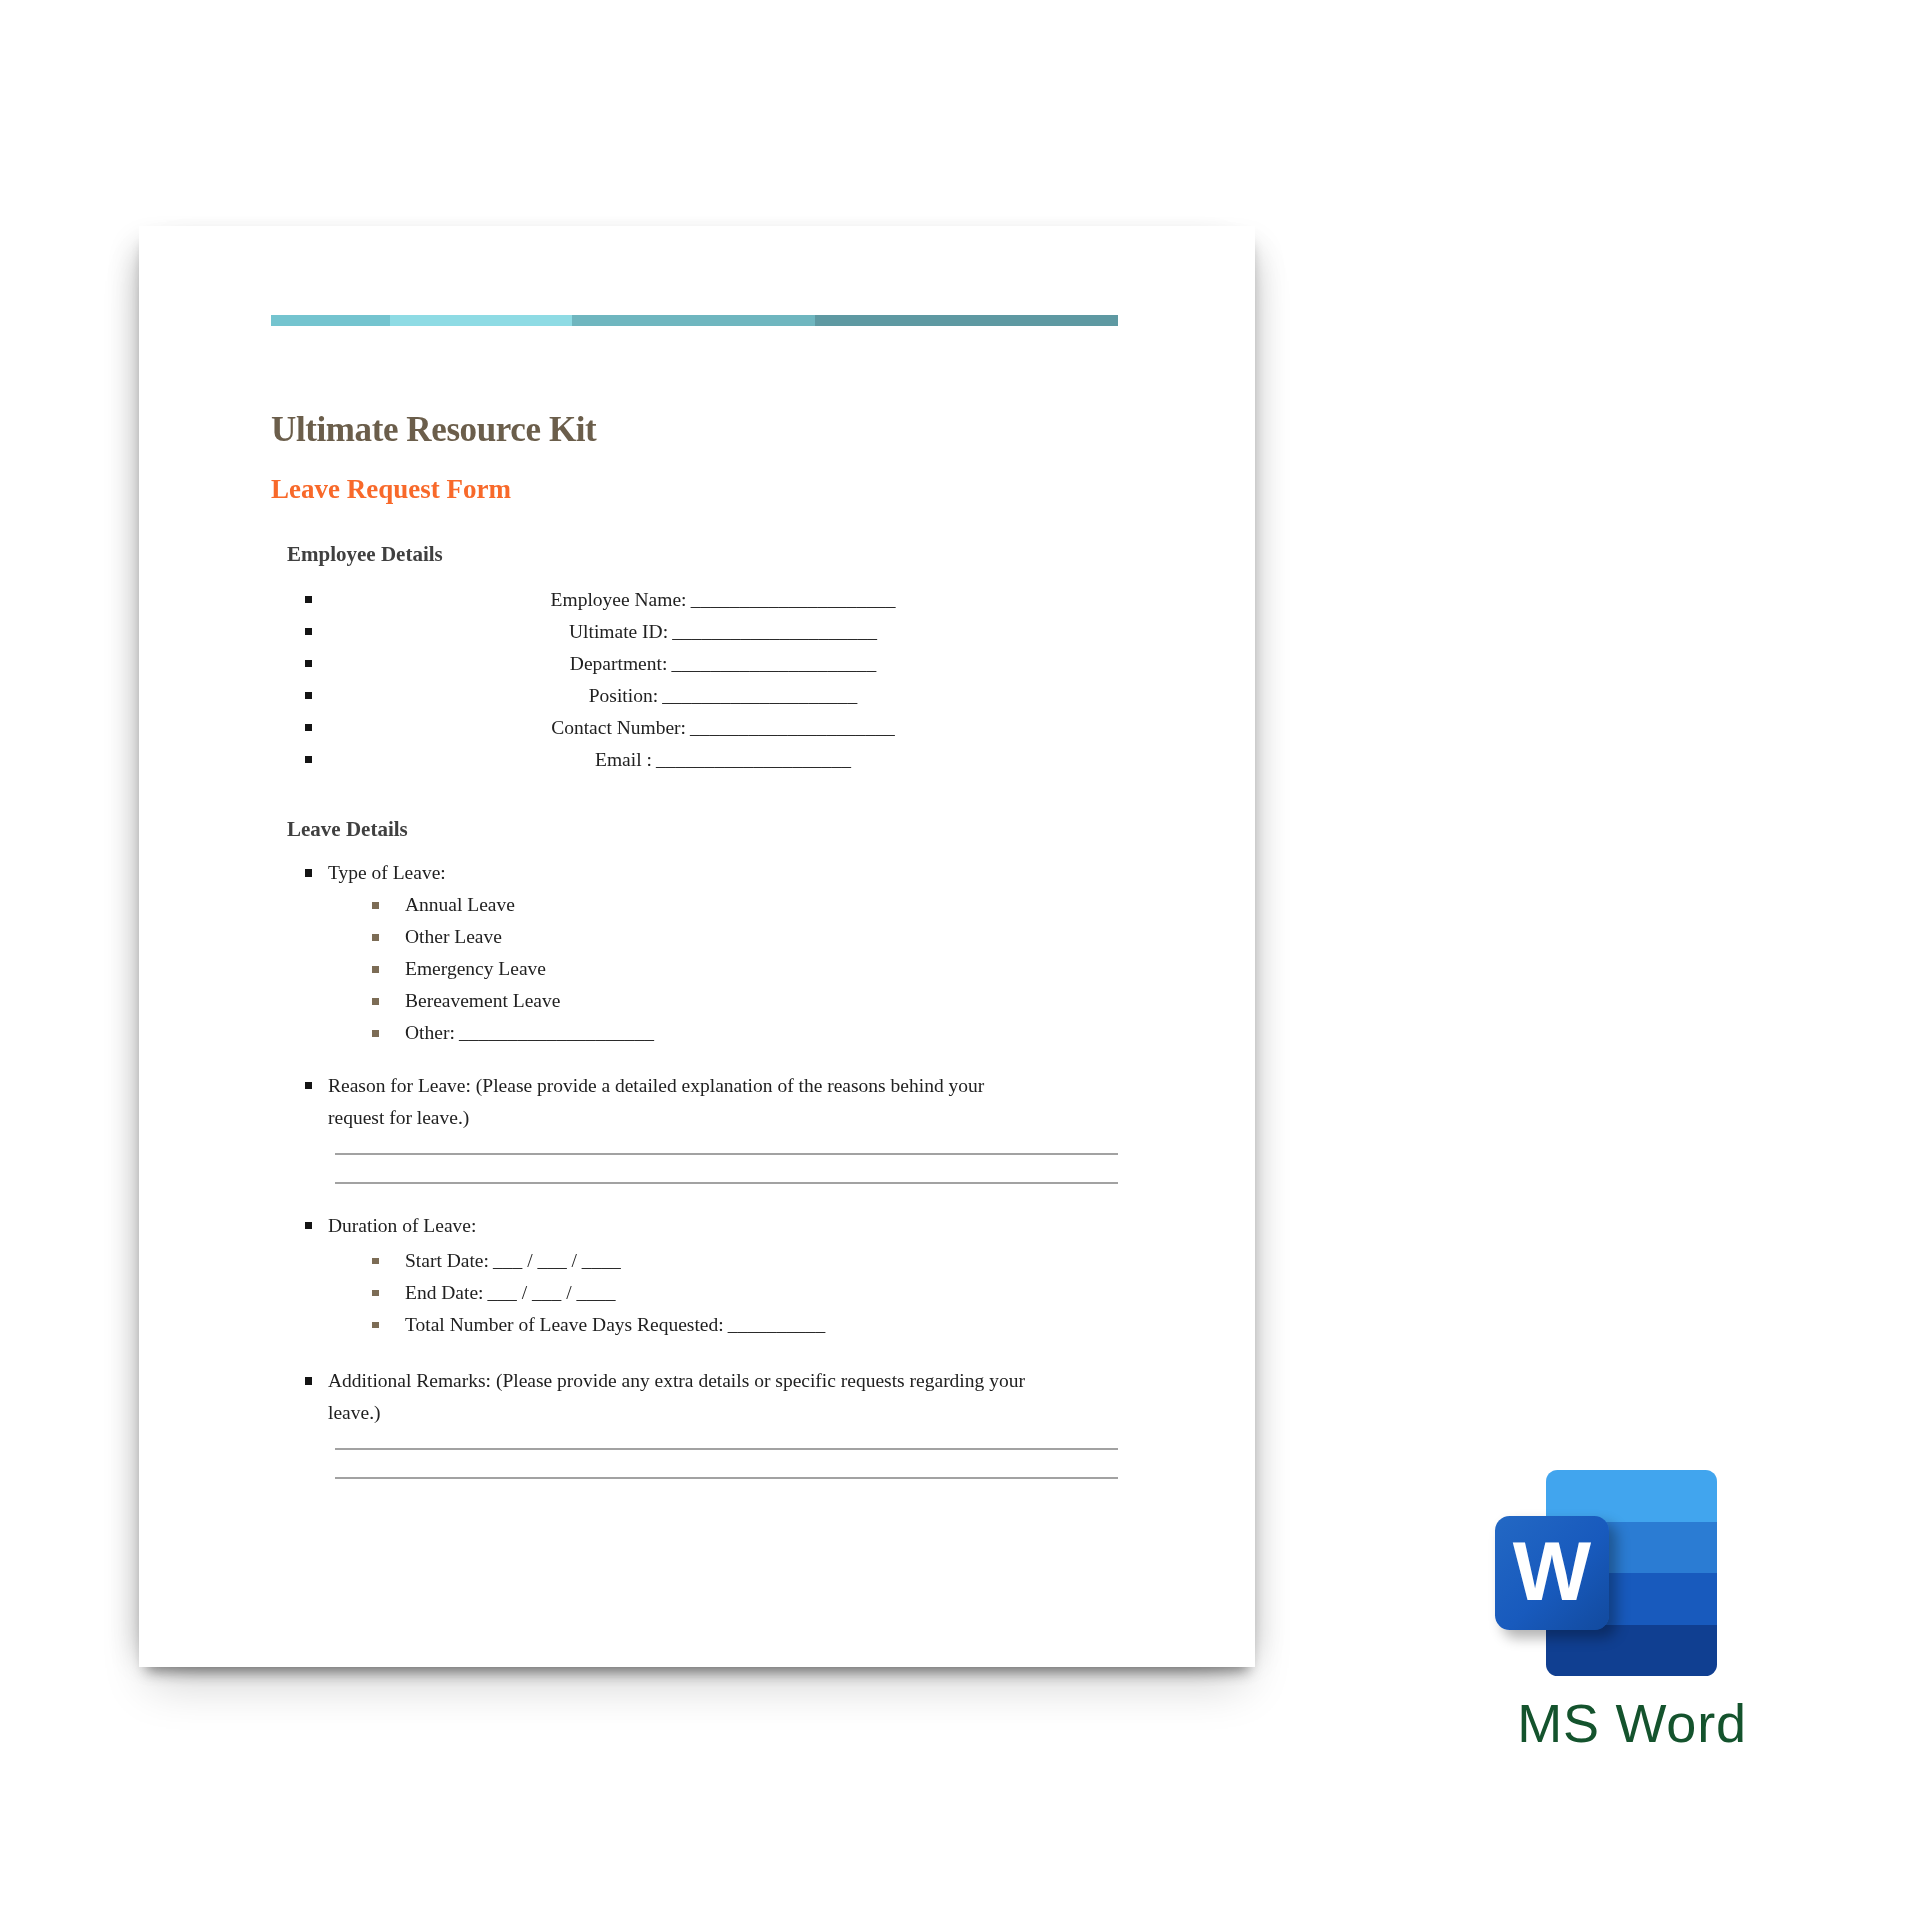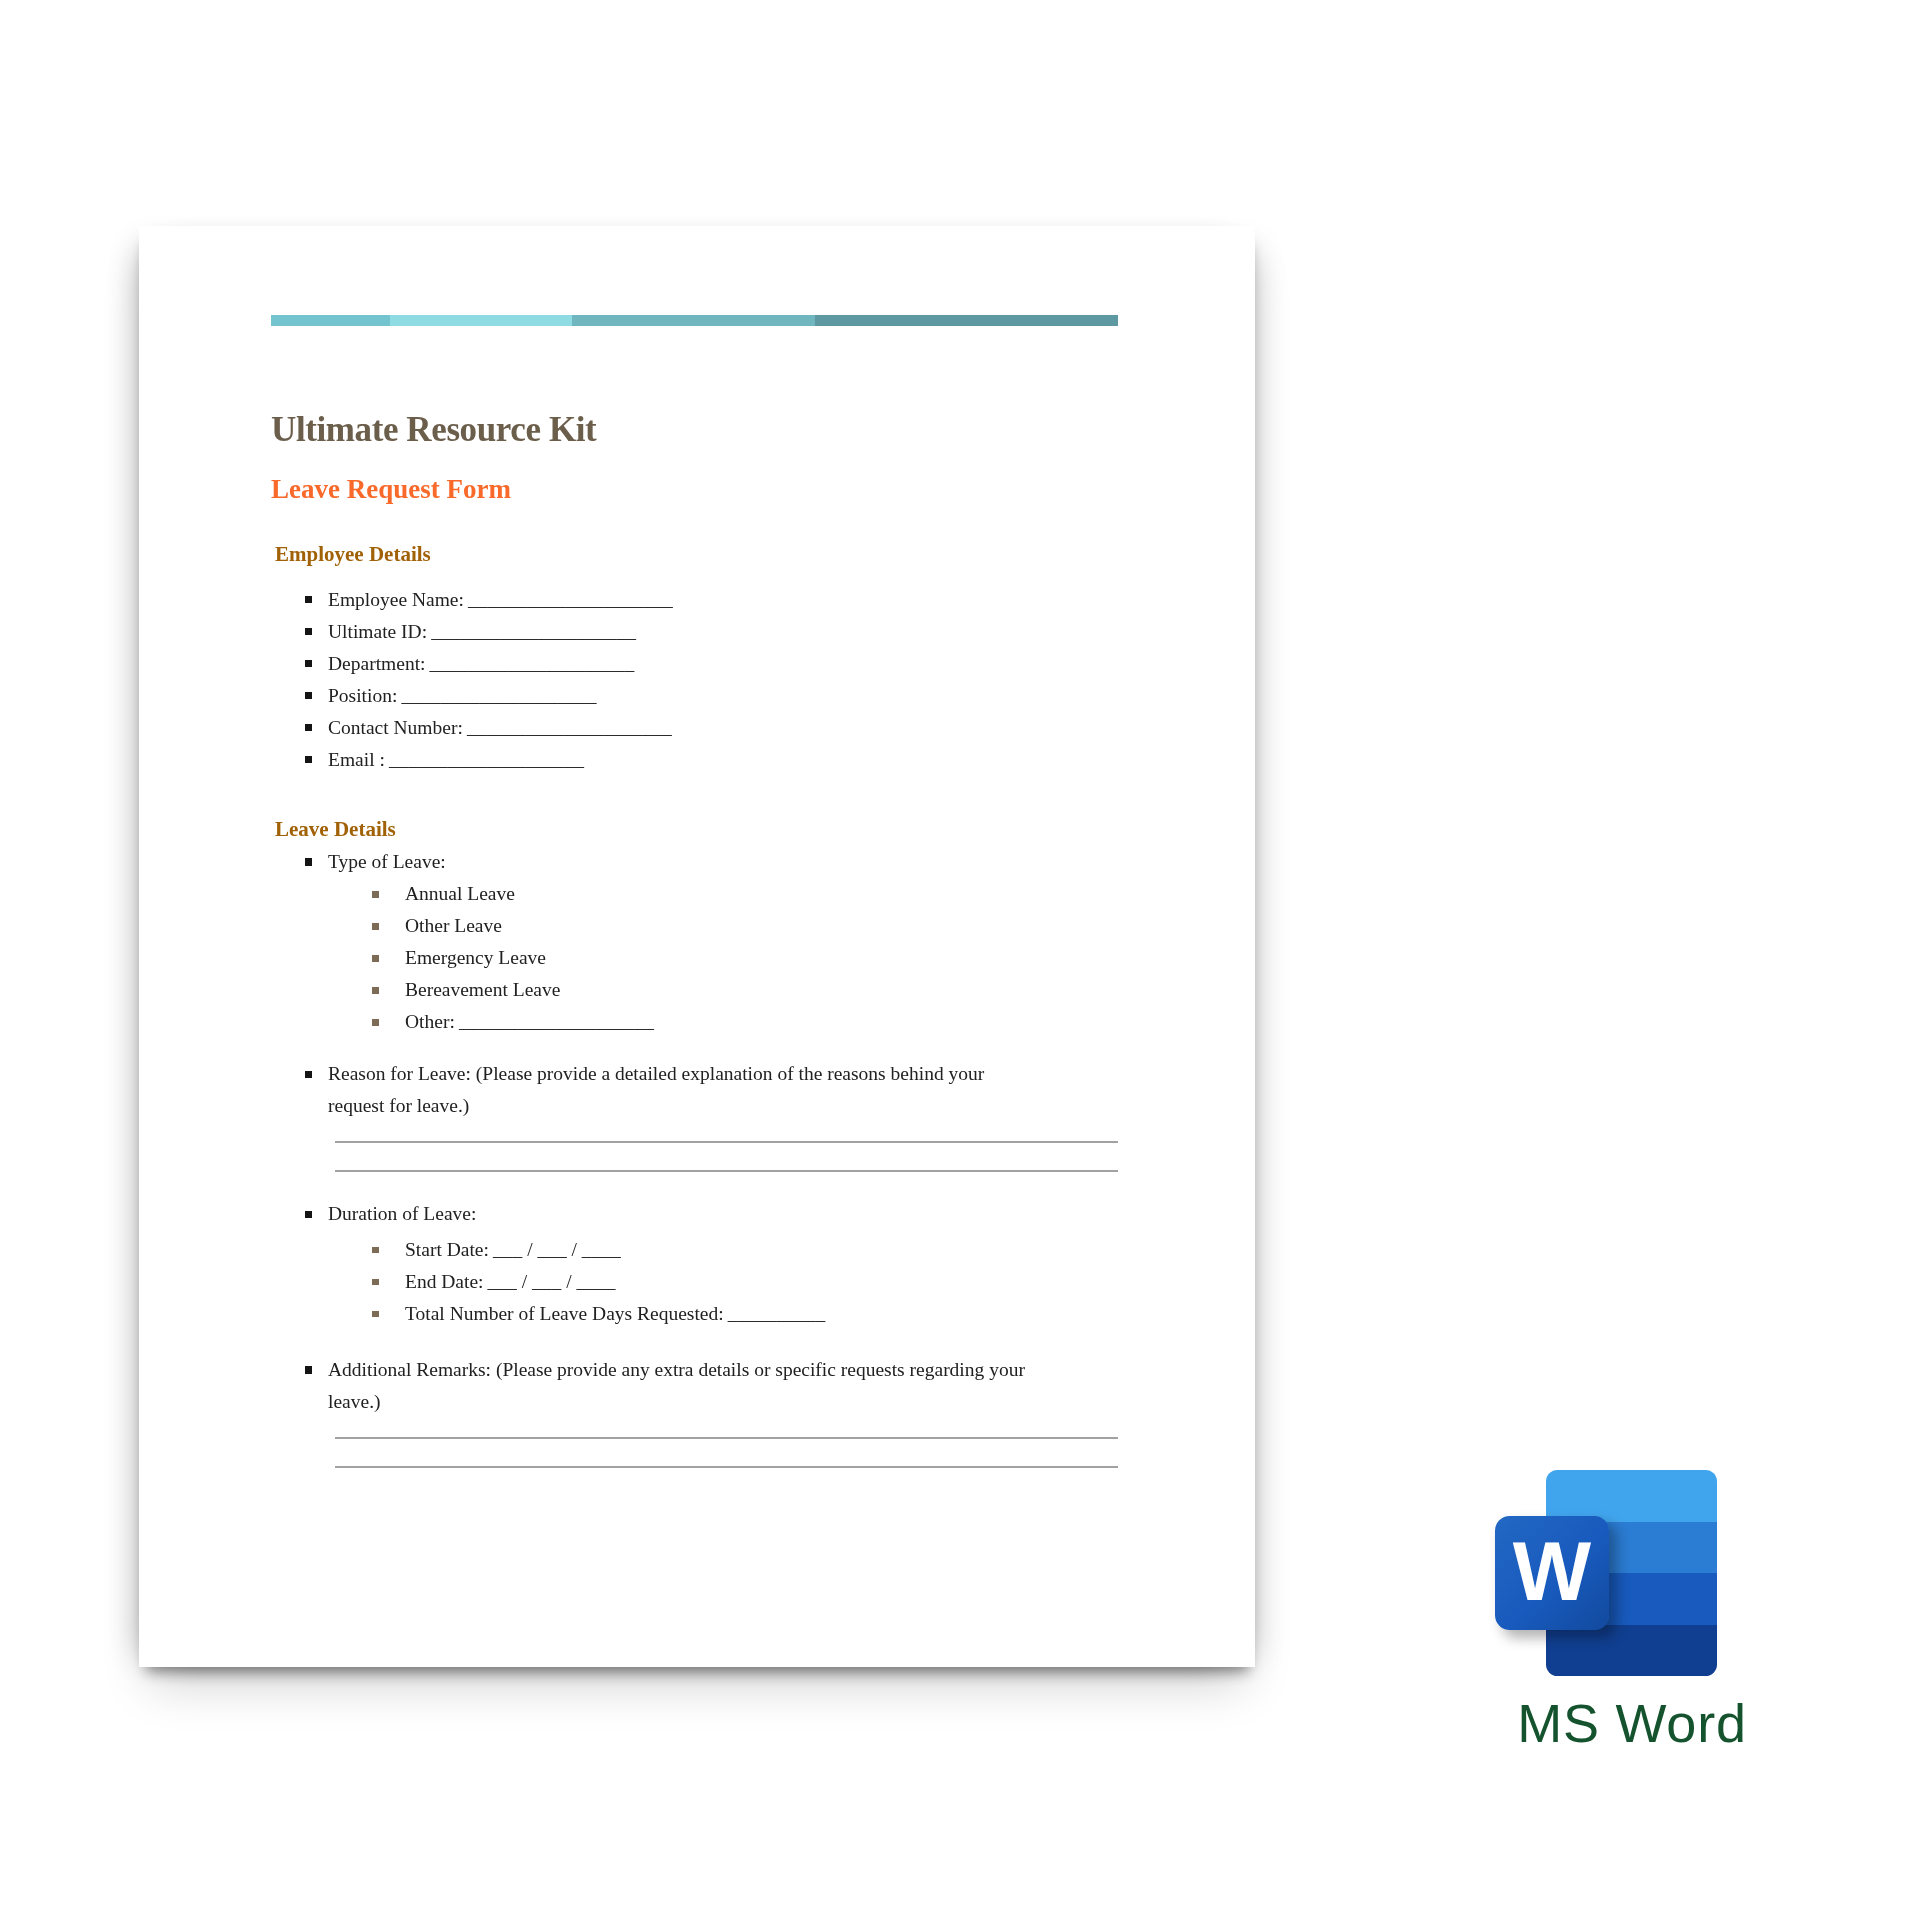--- a/index.html
+++ b/index.html
@@ -33,27 +33,27 @@
   .seg4{width:35.8%;}
   
   h1.doc-title{
     margin:85px 0 0 0;font-size:35px;line-height:37px;font-weight:bold;
     letter-spacing:-0.4px;
   }
   h2.form-title{
     margin:27px 0 0 0;font-size:27px;line-height:29px;font-weight:bold;
   }
   h3.section-heading{
-    margin:4px;font-size:21px;line-height:24.4px;font-weight:bold;color:#a16207;
+    margin:16px;font-size:21px;line-height:24.4px;font-weight:bold;color:#404040;
   }
   h3.emp{margin-top:38px;}
   h3.leave{margin-top:41px;}
   
   ul.flat{list-style:none;margin:0;padding:0;}
-  ul.emp-list{margin-top:17px;}
+  ul.emp-list{margin-top:17px;text-align:center;}
   ul.type-list{margin-top:4.9px;}
   ul.reason-list{margin-top:20.4px;}
   ul.duration-list{margin-top:26px;}
   ul.sub-duration{margin-top:3.3px;}
   ul.remarks-list{margin-top:24.4px;}
   li.item{position:relative;font-size:19.5px;line-height:32px;color:#212121;}
   li.lvl1{padding-left:57px;}
   li.lvl2{padding-left:134px;}
   li.wrap{max-width:717px;}
   .bullet{position:absolute;display:block;}

